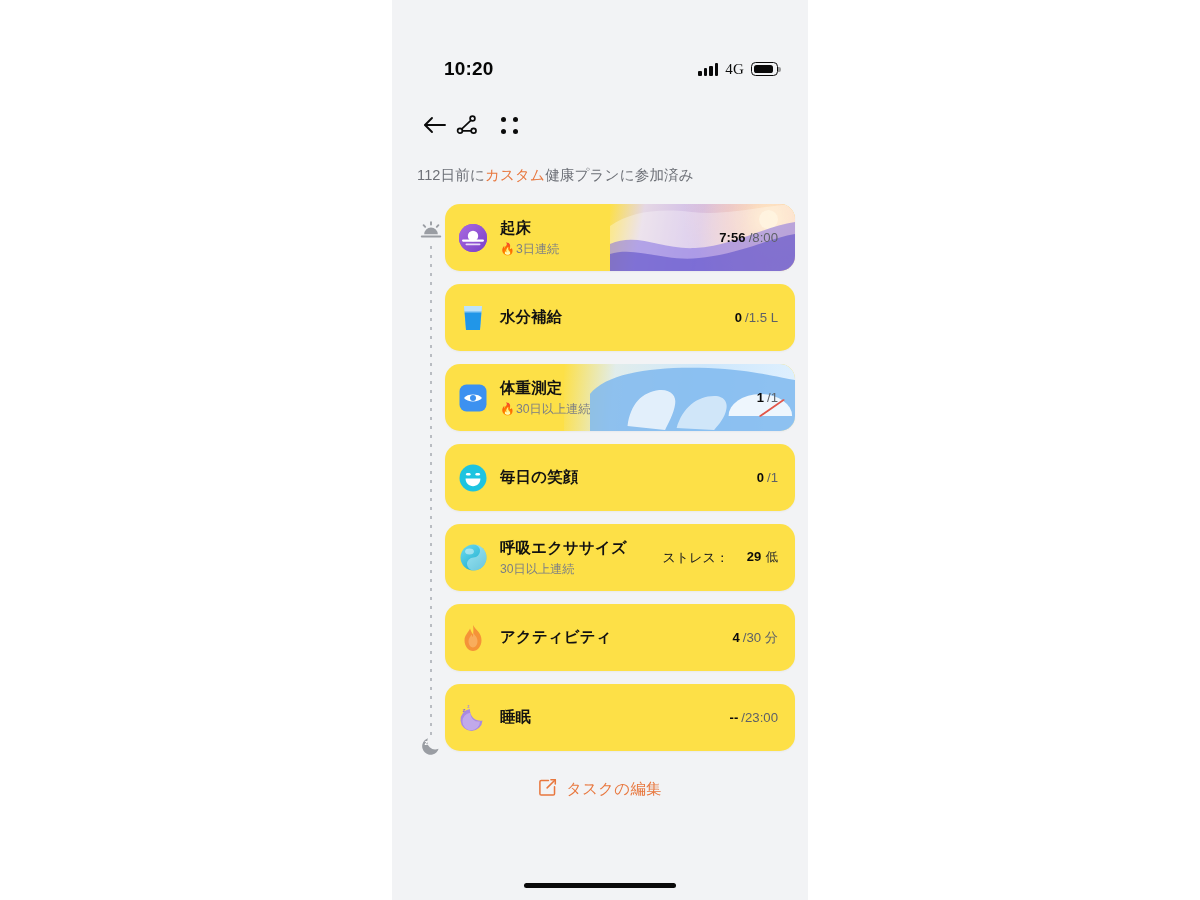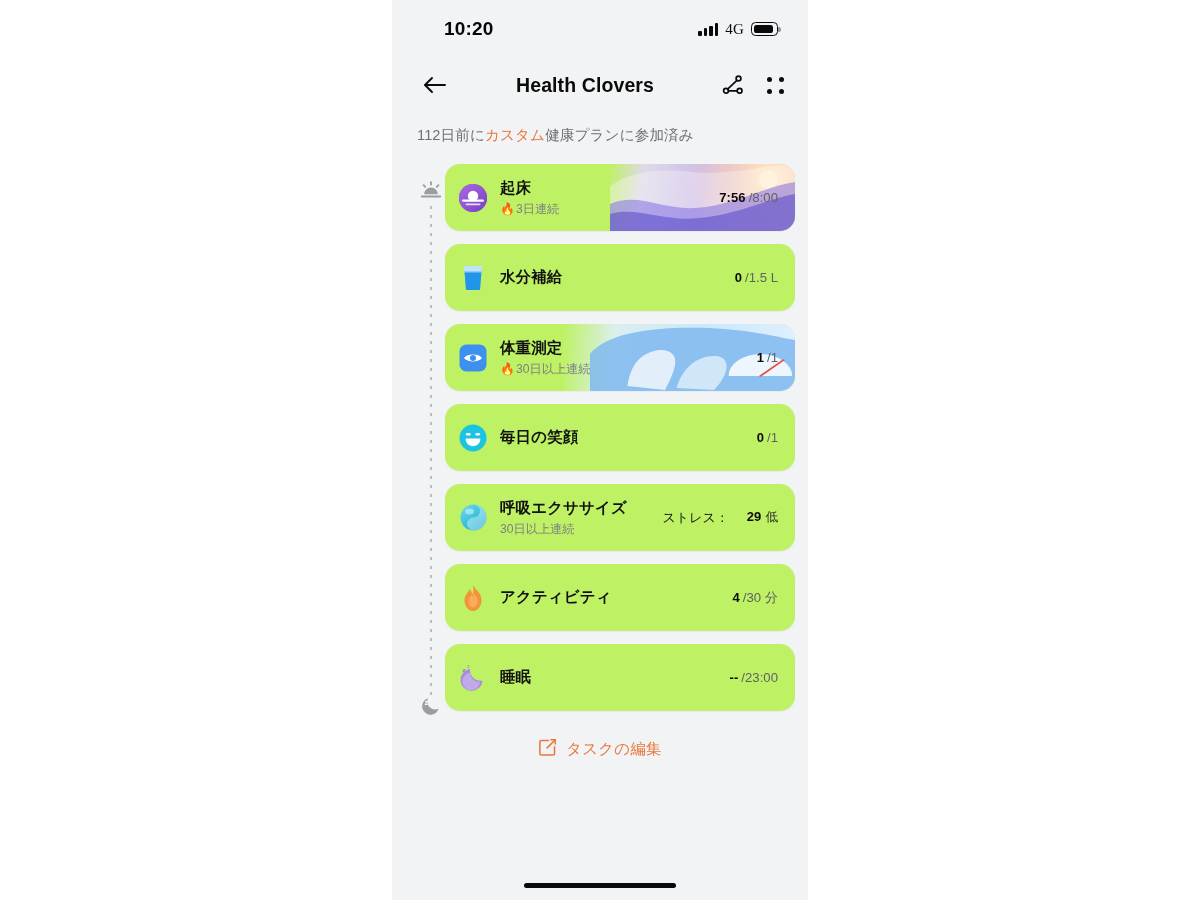--- a/index.html
+++ b/index.html
@@ -31,20 +31,21 @@
   }
 
   
   .statusbar {
     position: relative;
     height: 58px;
     display: flex;
     align-items: center;
     justify-content: space-between;
     padding: 0 30px 0 52px;
+    margin-top: 40px;
   }
   .status-time {
     font-size: 19px;
     font-weight: bold;
     color: #060606;
     letter-spacing: 0.2px;
   }
   .status-right {
     display: flex;
     align-items: center;
@@ -138,21 +139,21 @@
     display: flex; align-items: center; justify-content: center;
   }
   .tl-sunrise { top: 14px; }
   .tl-moon    { bottom: 42px; }
 
   .cards { margin-left: 40px; }
 
   .card {
     position: relative;
     height: 67px;
-    background: #bef264;
+    background: #fde047;
     border-radius: 15px;
     margin-bottom: 13px;
     display: flex;
     align-items: center;
     padding: 0 17px 0 12px;
     overflow: hidden;
     box-shadow: 0 1px 2px rgba(25,30,45,0.04);
     cursor: pointer;
   }
   .card:last-child { margin-bottom: 0; }
@@ -271,21 +272,20 @@
       </div>
     </div>
 
     <div class="navbar">
       <div class="nav-back">
         <svg width="26" height="20" viewBox="0 0 26 20" fill="none">
           <path d="M10 3L3 10L10 17" stroke="#0b0b0b" stroke-width="1.9" stroke-linecap="round" stroke-linejoin="round"></path>
           <path d="M3.4 10H23" stroke="#0b0b0b" stroke-width="1.9" stroke-linecap="round"></path>
         </svg>
       </div>
-      <div class="nav-title">Health Clovers</div>
       <div class="nav-actions">
         <div class="nav-icon">
           <svg width="24" height="24" viewBox="0 0 24 24" fill="none">
             <circle cx="17.5" cy="5.5" r="2.4" stroke="#0b0b0b" stroke-width="1.7"></circle>
             <circle cx="5" cy="17.8" r="2.4" stroke="#0b0b0b" stroke-width="1.7"></circle>
             <circle cx="18.6" cy="17.8" r="2.4" stroke="#0b0b0b" stroke-width="1.7"></circle>
             <path d="M15.9 7.4L6.6 16.2" stroke="#0b0b0b" stroke-width="1.7" stroke-linecap="round"></path>
             <path d="M7.6 17.8H16.0" stroke="#0b0b0b" stroke-width="1.7" stroke-linecap="round"></path>
           </svg>
         </div>

